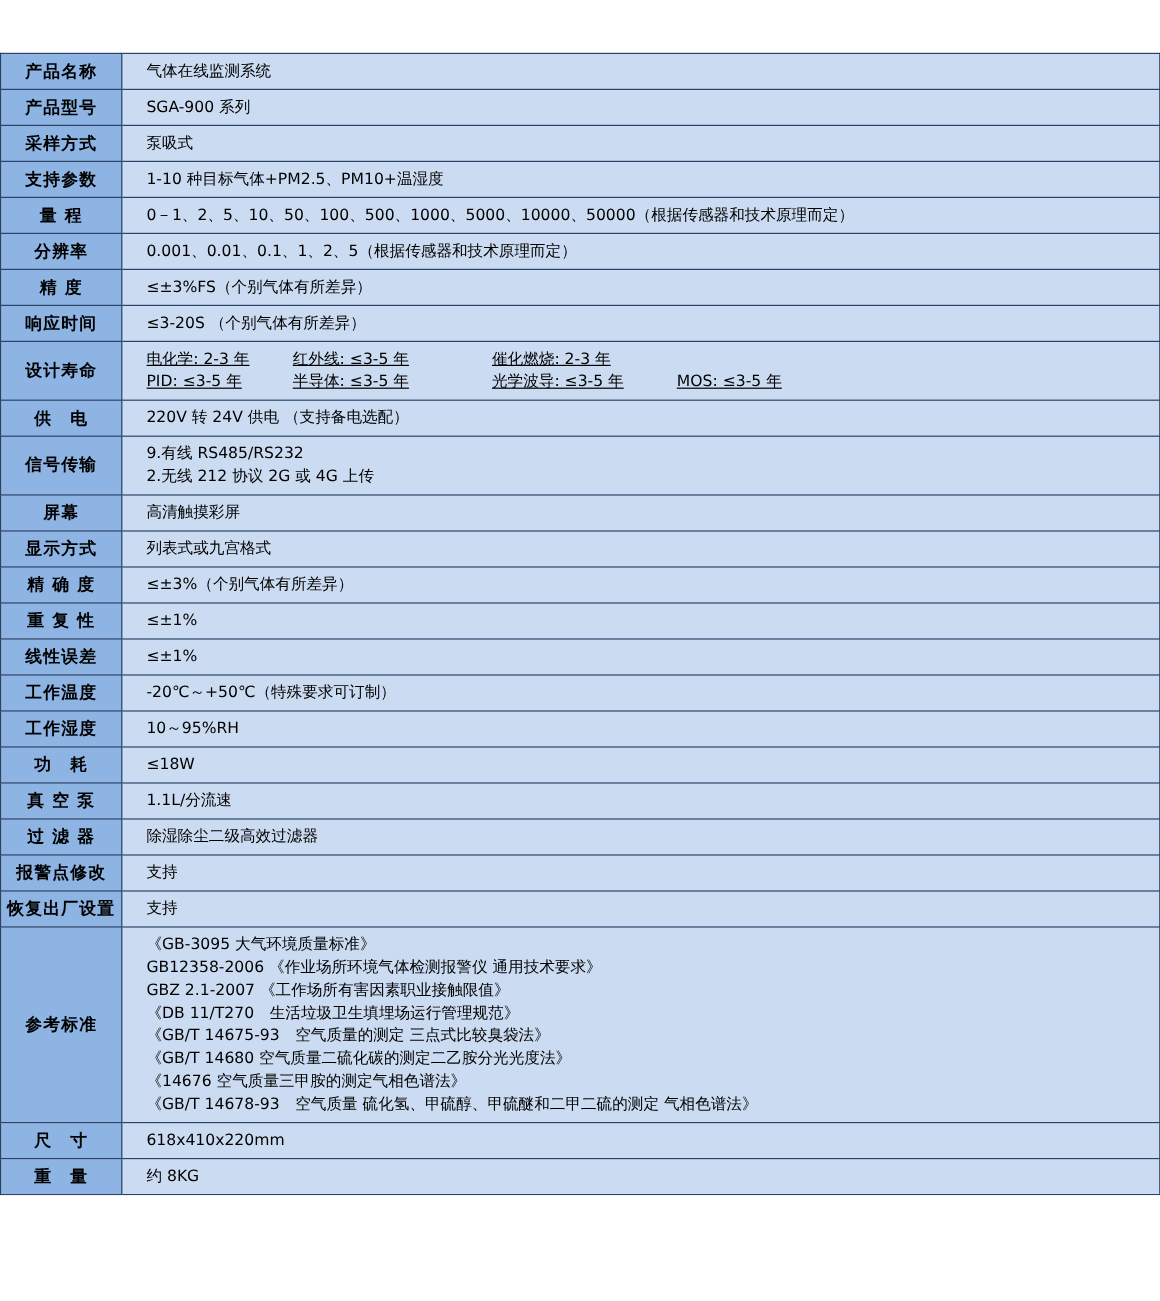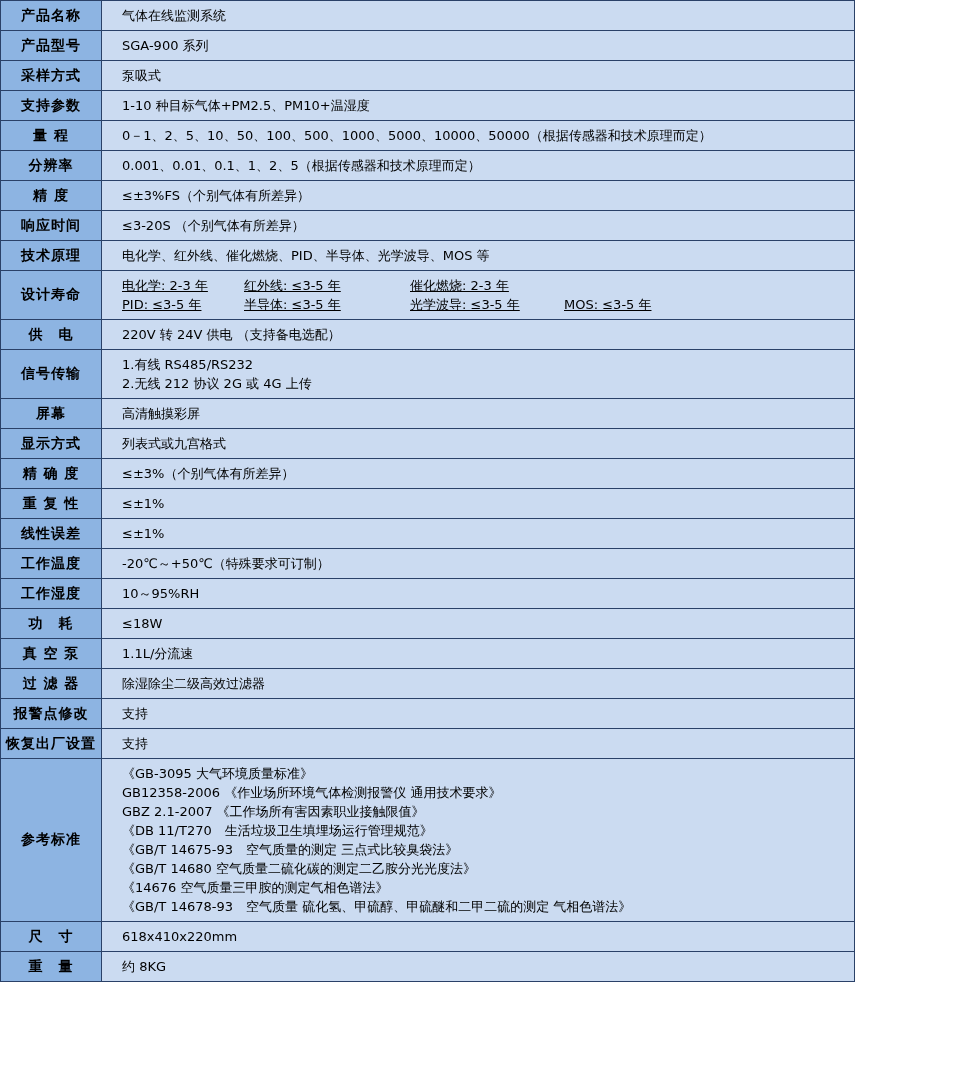--- a/index.html
+++ b/index.html
@@ -1,20 +1,21 @@
 <!DOCTYPE html>
 <html><head>
 <meta charset="utf-8">
 <style>
   html,body{margin:0;padding:0;background:#ffffff;}
   body{font-family:"DejaVu Sans","Liberation Sans",sans-serif;color:#000;}
   table.spec{
     border-collapse:collapse;
-    width:855px;
+    width:967px;
     table-layout:fixed;
+    margin-top:44px;
   }
   table.spec th, table.spec td{
     border:1px solid #2a4168;
     vertical-align:middle;
   }
   table.spec th{
     width:96px;
     background:#8db4e2;
     font-weight:bold;
     font-size:14px;
@@ -86,42 +87,36 @@
           <div class="line"><span class="seg">≤±3%FS（个别气体有所差异）</span></div>
         </td>
       </tr>
       <tr>
         <th>响应时间</th>
         <td>
           <div class="line"><span class="seg">≤3-20S （个别气体有所差异）</span></div>
         </td>
       </tr>
       <tr>
-        <th>技术原理</th>
-        <td>
-          <div class="line"><span class="seg">电化学、红外线、催化燃烧、PID、半导体、光学波导、MOS 等</span></div>
-        </td>
-      </tr>
-      <tr>
         <th>设计寿命</th>
         <td>
           <div class="line multi"><span class="seg">电化学: 2-3 年</span><span class="seg">红外线: ≤3-5 年</span><span class="seg">催化燃烧: 2-3 年</span></div>
           <div class="line multi"><span class="seg">PID: ≤3-5 年</span><span class="seg">半导体: ≤3-5 年</span><span class="seg">光学波导: ≤3-5 年</span><span class="seg">MOS: ≤3-5 年</span></div>
         </td>
       </tr>
       <tr>
         <th>供　电</th>
         <td>
           <div class="line"><span class="seg">220V 转 24V 供电 （支持备电选配）</span></div>
         </td>
       </tr>
       <tr>
         <th>信号传输</th>
         <td>
-          <div class="line"><span class="seg">1.有线 RS485/RS232</span></div>
+          <div class="line"><span class="seg">9.有线 RS485/RS232</span></div>
           <div class="line"><span class="seg">2.无线 212 协议 2G 或 4G 上传</span></div>
         </td>
       </tr>
       <tr>
         <th>屏幕</th>
         <td>
           <div class="line"><span class="seg">高清触摸彩屏</span></div>
         </td>
       </tr>
       <tr>

